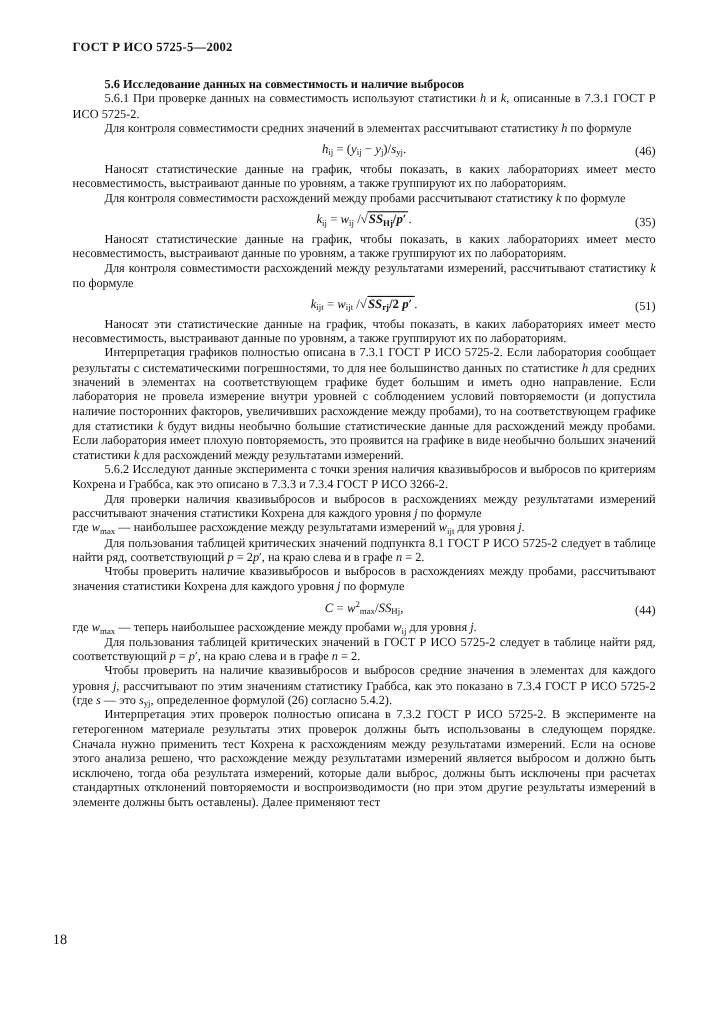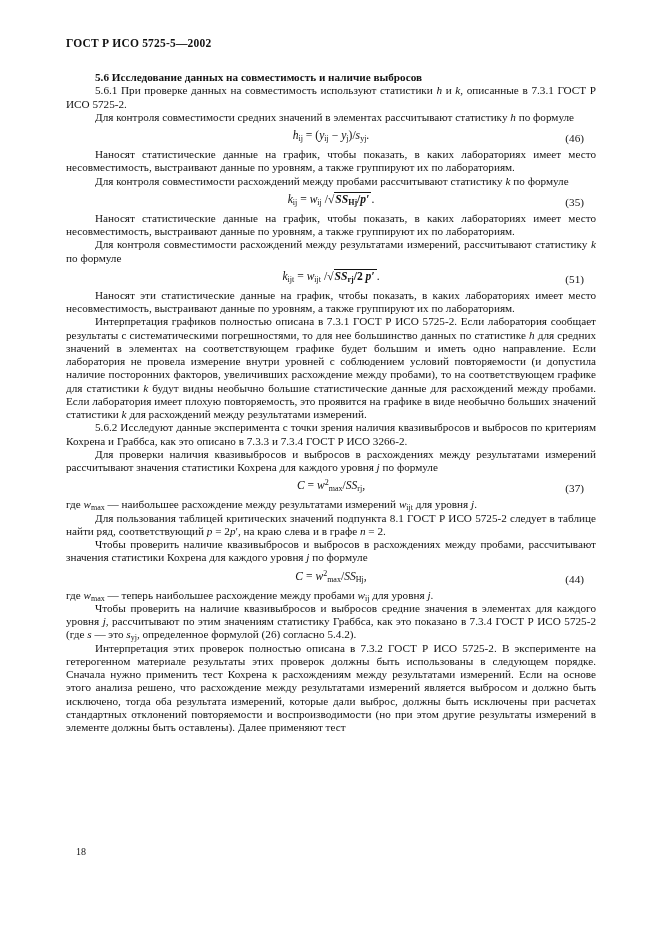--- a/index.html
+++ b/index.html
@@ -17,32 +17,32 @@
   }
   .doc-body{
     position:absolute;top:71px;left:66px;width:530px;
     font-size:11.2px;line-height:13.25px;
     text-align:justify;
   }
   .doc-body p{margin:0;text-indent:29px;}
   .doc-body p.noindent{text-indent:0;}
   .doc-body p.heading{font-weight:700;}
   .formula-row{
-    position:relative;margin:4px 12px;
+    position:relative;margin:4px 0;
     text-align:center;font-size:11.6px;line-height:16px;
   }
   .f-num{position:absolute;right:0;top:2px;font-size:11.2px;font-style:normal;}
   sub,sup{font-size:8px;line-height:0;}
   sub{vertical-align:-2px;}
   sup{vertical-align:4px;}
   .sqrt{white-space:nowrap;font-weight:bold;}
   .rad{border-top:1px solid #121212;padding:0 2px 0 1px;}
   .doc-footer{
-    position:absolute;left:76px;top:846px;
-    font-size:10px;
+    position:absolute;left:48px;top:846px;
+    font-size:13px;
   }
 </style>
 </head>
 <body>
 
 <div class="page">
   <div class="doc-header">
     <span>ГОСТ Р ИСО 5725-5—2002</span>
   </div>
 
@@ -54,26 +54,26 @@
       <p class="">Наносят статистические данные на график, чтобы показать, в каких лабораториях имеет место несовместимость, выстраивают данные по уровням, а также группируют их по лабораториям.</p>
       <p class="">Для контроля совместимости расхождений между пробами рассчитывают статистику <i>k</i> по формуле</p>
       <div class="formula-row"><span class="f-math"><i>k</i><sub>ij</sub> = <i>w</i><sub>ij</sub> /<span class="sqrt">√<span class="rad"><i>SS</i><sub>Hj</sub>/<i>p</i>′</span></span>.</span><span class="f-num">(35)</span></div>
       <p class="">Наносят статистические данные на график, чтобы показать, в каких лабораториях имеет место несовместимость, выстраивают данные по уровням, а также группируют их по лабораториям.</p>
       <p class="">Для контроля совместимости расхождений между результатами измерений, рассчитывают статистику <i>k</i> по формуле</p>
       <div class="formula-row"><span class="f-math"><i>k</i><sub>ijt</sub> = <i>w</i><sub>ijt</sub> /<span class="sqrt">√<span class="rad"><i>SS</i><sub>rj</sub>/2 <i>p</i>′</span></span>.</span><span class="f-num">(51)</span></div>
       <p class="">Наносят эти статистические данные на график, чтобы показать, в каких лабораториях имеет место несовместимость, выстраивают данные по уровням, а также группируют их по лабораториям.</p>
       <p class="">Интерпретация графиков полностью описана в 7.3.1 ГОСТ Р ИСО 5725-2. Если лаборатория сообщает результаты с систематическими погрешностями, то для нее большинство данных по статистике <i>h</i> для средних значений в элементах на соответствующем графике будет большим и иметь одно направление. Если лаборатория не провела измерение внутри уровней с соблюдением условий повторяемости (и допустила наличие посторонних факторов, увеличивших расхождение между пробами), то на соответствующем графике для статистики <i>k</i> будут видны необычно большие статистические данные для расхождений между пробами. Если лаборатория имеет плохую повторяемость, это проявится на графике в виде необычно больших значений статистики <i>k</i> для расхождений между результатами измерений.</p>
       <p class="">5.6.2 Исследуют данные эксперимента с точки зрения наличия квазивыбросов и выбросов по критериям Кохрена и Граббса, как это описано в 7.3.3 и 7.3.4 ГОСТ Р ИСО 3266-2.</p>
       <p class="">Для проверки наличия квазивыбросов и выбросов в расхождениях между результатами измерений рассчитывают значения статистики Кохрена для каждого уровня <i>j</i> по формуле</p>
-      <div class="formula-row"><span class="f-math"><i>C</i> = <i>w</i><sup>2</sup><sub>max</sub>/<i>SS</i><sub>rj</sub>,</span><span class="f-num">(37)</span></div>
       <p class=" noindent">где <i>w</i><sub>max</sub> — наибольшее расхождение между результатами измерений <i>w</i><sub>ijt</sub> для уровня <i>j</i>.</p>
       <p class="">Для пользования таблицей критических значений подпункта 8.1 ГОСТ Р ИСО 5725-2 следует в таблице найти ряд, соответствующий <i>p</i> = 2<i>p</i>′, на краю слева и в графе <i>n</i> = 2.</p>
       <p class="">Чтобы проверить наличие квазивыбросов и выбросов в расхождениях между пробами, рассчитывают значения статистики Кохрена для каждого уровня <i>j</i> по формуле</p>
       <div class="formula-row"><span class="f-math"><i>C</i> = <i>w</i><sup>2</sup><sub>max</sub>/<i>SS</i><sub>Hj</sub>,</span><span class="f-num">(44)</span></div>
       <p class=" noindent">где <i>w</i><sub>max</sub> — теперь наибольшее расхождение между пробами <i>w</i><sub>ij</sub> для уровня <i>j</i>.</p>
+      <p class="">Для пользования таблицей критических значений в ГОСТ Р ИСО 5725-2 следует в таблице найти ряд, соответствующий <i>p</i> = <i>p</i>′, на краю слева и в графе <i>n</i> = 2.</p>
       <p class="">Чтобы проверить на наличие квазивыбросов и выбросов средние значения в элементах для каждого уровня <i>j</i>, рассчитывают по этим значениям статистику Граббса, как это показано в 7.3.4 ГОСТ Р ИСО 5725-2 (где <i>s</i> — это <i>s</i><sub>yj</sub>, определенное формулой (26) согласно 5.4.2).</p>
       <p class="">Интерпретация этих проверок полностью описана в 7.3.2 ГОСТ Р ИСО 5725-2. В эксперименте на гетерогенном материале результаты этих проверок должны быть использованы в следующем порядке. Сначала нужно применить тест Кохрена к расхождениям между результатами измерений. Если на основе этого анализа решено, что расхождение между результатами измерений является выбросом и должно быть исключено, тогда оба результата измерений, которые дали выброс, должны быть исключены при расчетах стандартных отклонений повторяемости и воспроизводимости (но при этом другие результаты измерений в элементе должны быть оставлены). Далее применяют тест</p>
     </div>
 
   <div class="doc-footer">
     <span>18</span>
   </div>
 </div>
 
 </body></html>

